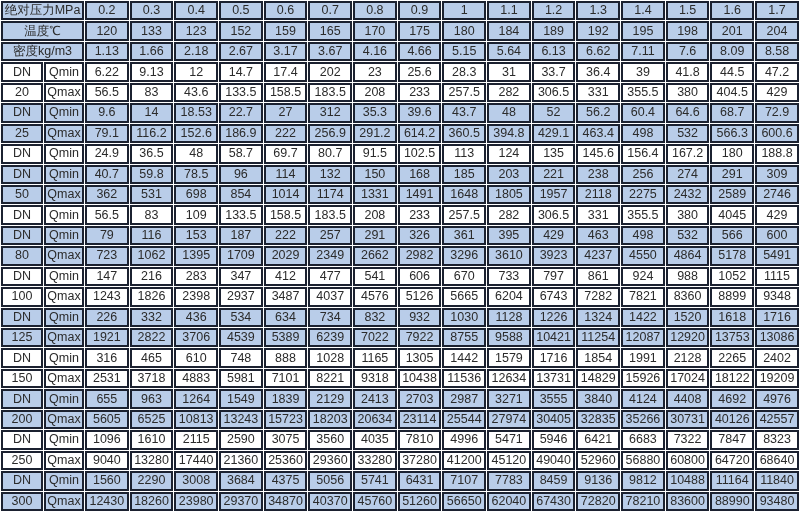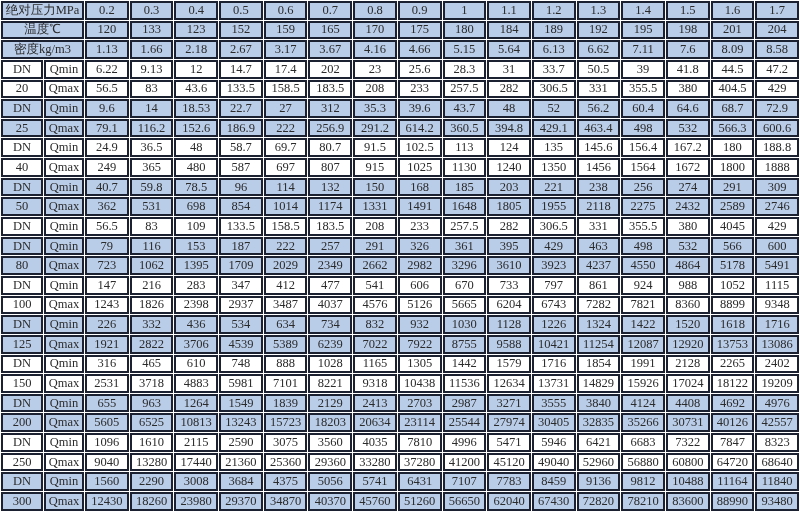--- a/index.html
+++ b/index.html
@@ -15,21 +15,21 @@
   .table-wrap {
     width: 800px;
     height: 512px;
   }
   table.flow-table {
     width: 800px;
     height: 512px;
     border-collapse: separate;
     border-spacing: 1px;
     table-layout: fixed;
-    font-family: Liberation Serif, serif;
+    font-family: Liberation Sans, sans-serif;
     font-size: 12.5px;
     color: var(--text-color, #2b2b2b);
     background: #ffffff;
   }
   table.flow-table td {
     border: 2px solid var(--border-color, #1b2130);
     text-align: center;
     vertical-align: middle;
     padding: 0;
     overflow: hidden;
@@ -113,21 +113,21 @@
           <td class="band-white">9.13</td>
           <td class="band-white">12</td>
           <td class="band-white">14.7</td>
           <td class="band-white">17.4</td>
           <td class="band-white">202</td>
           <td class="band-white">23</td>
           <td class="band-white">25.6</td>
           <td class="band-white">28.3</td>
           <td class="band-white">31</td>
           <td class="band-white">33.7</td>
-          <td class="band-white">50.5</td>
+          <td class="band-white">36.4</td>
           <td class="band-white">39</td>
           <td class="band-white">41.8</td>
           <td class="band-white">44.5</td>
           <td class="band-white">47.2</td>
         </tr>
         <tr>
           <td class="band-white">20</td>
           <td class="band-white">Qmax</td>
           <td class="band-white">56.5</td>
           <td class="band-white">83</td>
@@ -200,40 +200,20 @@
           <td class="band-white">113</td>
           <td class="band-white">124</td>
           <td class="band-white">135</td>
           <td class="band-white">145.6</td>
           <td class="band-white">156.4</td>
           <td class="band-white">167.2</td>
           <td class="band-white">180</td>
           <td class="band-white">188.8</td>
         </tr>
         <tr>
-          <td class="band-white">40</td>
-          <td class="band-white">Qmax</td>
-          <td class="band-white">249</td>
-          <td class="band-white">365</td>
-          <td class="band-white">480</td>
-          <td class="band-white">587</td>
-          <td class="band-white">697</td>
-          <td class="band-white">807</td>
-          <td class="band-white">915</td>
-          <td class="band-white">1025</td>
-          <td class="band-white">1130</td>
-          <td class="band-white">1240</td>
-          <td class="band-white">1350</td>
-          <td class="band-white">1456</td>
-          <td class="band-white">1564</td>
-          <td class="band-white">1672</td>
-          <td class="band-white">1800</td>
-          <td class="band-white">1888</td>
-        </tr>
-        <tr>
           <td class="band-blue">DN</td>
           <td class="band-blue">Qmin</td>
           <td class="band-blue">40.7</td>
           <td class="band-blue">59.8</td>
           <td class="band-blue">78.5</td>
           <td class="band-blue">96</td>
           <td class="band-blue">114</td>
           <td class="band-blue">132</td>
           <td class="band-blue">150</td>
           <td class="band-blue">168</td>
@@ -252,21 +232,21 @@
           <td class="band-blue">362</td>
           <td class="band-blue">531</td>
           <td class="band-blue">698</td>
           <td class="band-blue">854</td>
           <td class="band-blue">1014</td>
           <td class="band-blue">1174</td>
           <td class="band-blue">1331</td>
           <td class="band-blue">1491</td>
           <td class="band-blue">1648</td>
           <td class="band-blue">1805</td>
-          <td class="band-blue">1955</td>
+          <td class="band-blue">1957</td>
           <td class="band-blue">2118</td>
           <td class="band-blue">2275</td>
           <td class="band-blue">2432</td>
           <td class="band-blue">2589</td>
           <td class="band-blue">2746</td>
         </tr>
         <tr>
           <td class="band-white">DN</td>
           <td class="band-white">Qmin</td>
           <td class="band-white">56.5</td>

